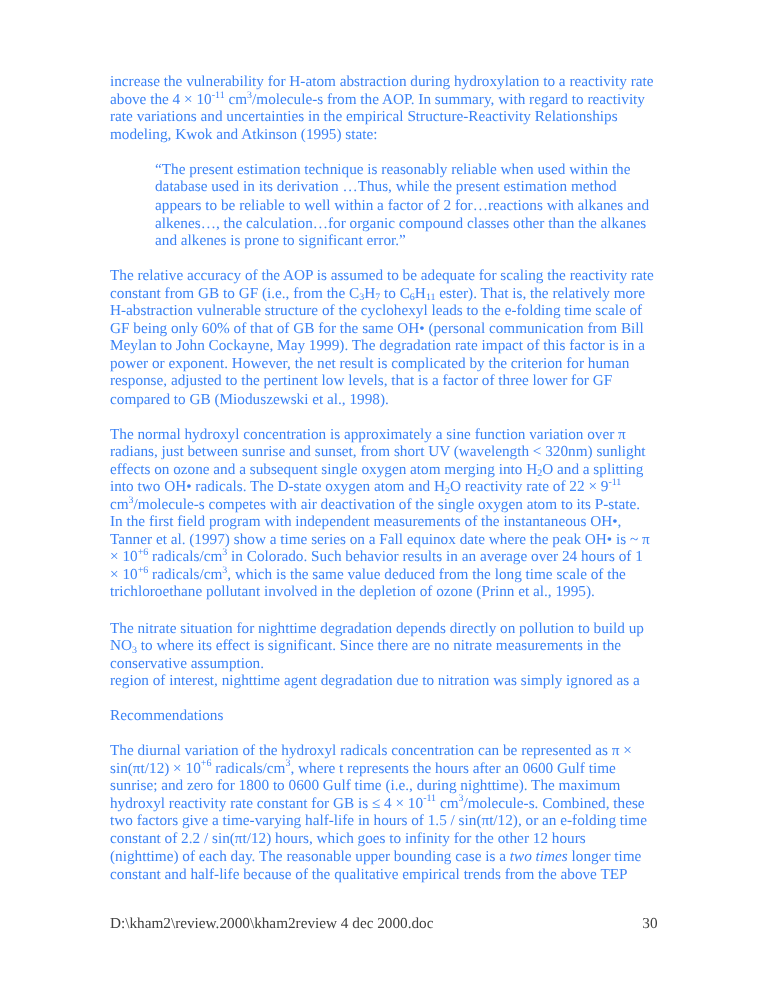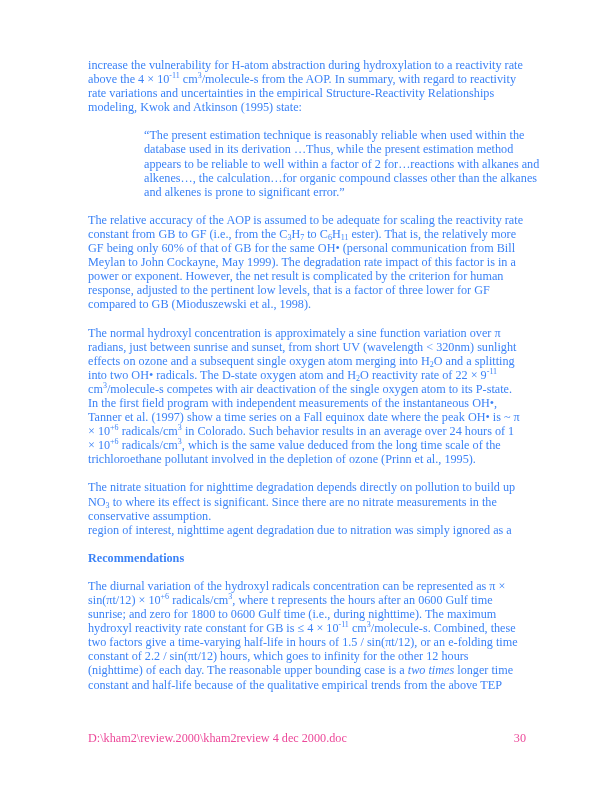--- a/index.html
+++ b/index.html
@@ -3,28 +3,28 @@
 <meta charset="utf-8">
 <style>
   html, body { margin: 0; padding: 0; background: #ffffff; }
   body { width: 611px; height: 792px; position: relative; overflow: hidden; }
   .page {
     position: absolute; left: 88px; top: 58px; width: 440px;
     font-family: "Liberation Serif", "DejaVu Serif", serif;
     font-size: 12.2px; line-height: 14.1px; color: #3b82f6;
   }
   .para { margin: 0 0 14px 0; }
-  .quote { margin: 0 0 14px 56px; width: 392px; }
-  .heading { font-weight: bold; margin: 0 0 14px 0; }
+  .quote { margin: 0 0 14px 36px; width: 392px; }
+  .heading { font-weight: normal; margin: 0 0 14px 0; }
   sup { font-size: 8px; line-height: 0; vertical-align: 5px; }
   sub { font-size: 8px; line-height: 0; vertical-align: -2px; }
   .footer {
     position: absolute; left: 88px; top: 731px; width: 438px;
     font-family: "Liberation Serif", "DejaVu Serif", serif;
-    font-size: 12.2px; color: #ec4899;
+    font-size: 12.2px; color: #404040;
     display: flex; justify-content: space-between; gap: 32px;
   }
   .line { display: block; white-space: nowrap; }
 </style>
 </head>
 <body>
 
 <div class="page">
 
   <div class="para">
@@ -38,20 +38,21 @@
     <span class="line">“The present estimation technique is reasonably reliable when used within the</span>
     <span class="line">database used in its derivation …Thus, while the present estimation method</span>
     <span class="line">appears to be reliable to well within a factor of 2 for…reactions with alkanes and</span>
     <span class="line">alkenes…, the calculation…for organic compound classes other than the alkanes</span>
     <span class="line">and alkenes is prone to significant error.”</span>
   </div>
 
   <div class="para">
     <span class="line">The relative accuracy of the AOP is assumed to be adequate for scaling the reactivity rate</span>
     <span class="line"><span>constant from GB to GF (i.e., from the C</span><sub>3</sub><span>H</span><sub>7</sub><span> to C</span><sub>6</sub><span>H</span><sub>11</sub><span> ester).  That is, the relatively more</span></span>
+    <span class="line">H-abstraction vulnerable structure of the cyclohexyl leads to the e-folding time scale of</span>
     <span class="line">GF being only 60% of that of GB for the same OH• (personal communication from Bill</span>
     <span class="line">Meylan to John Cockayne, May 1999).  The degradation rate impact of this factor is in a</span>
     <span class="line">power or exponent.  However, the net result is complicated by the criterion for human</span>
     <span class="line">response, adjusted to the pertinent low levels, that is a factor of three lower for GF</span>
     <span class="line">compared to GB (Mioduszewski et al., 1998).</span>
   </div>
 
   <div class="para">
     <span class="line">The normal hydroxyl concentration is approximately a sine function variation over π</span>
     <span class="line">radians, just between sunrise and sunset, from short UV (wavelength &lt; 320nm) sunlight</span>

